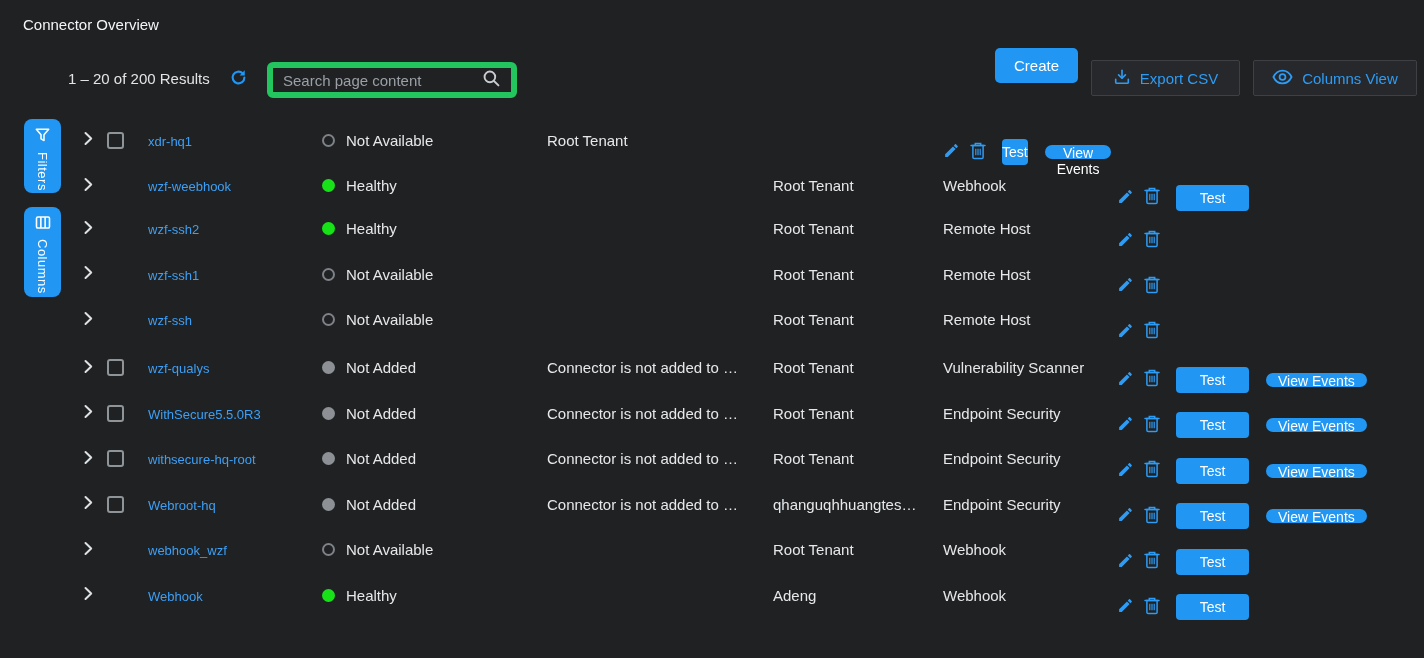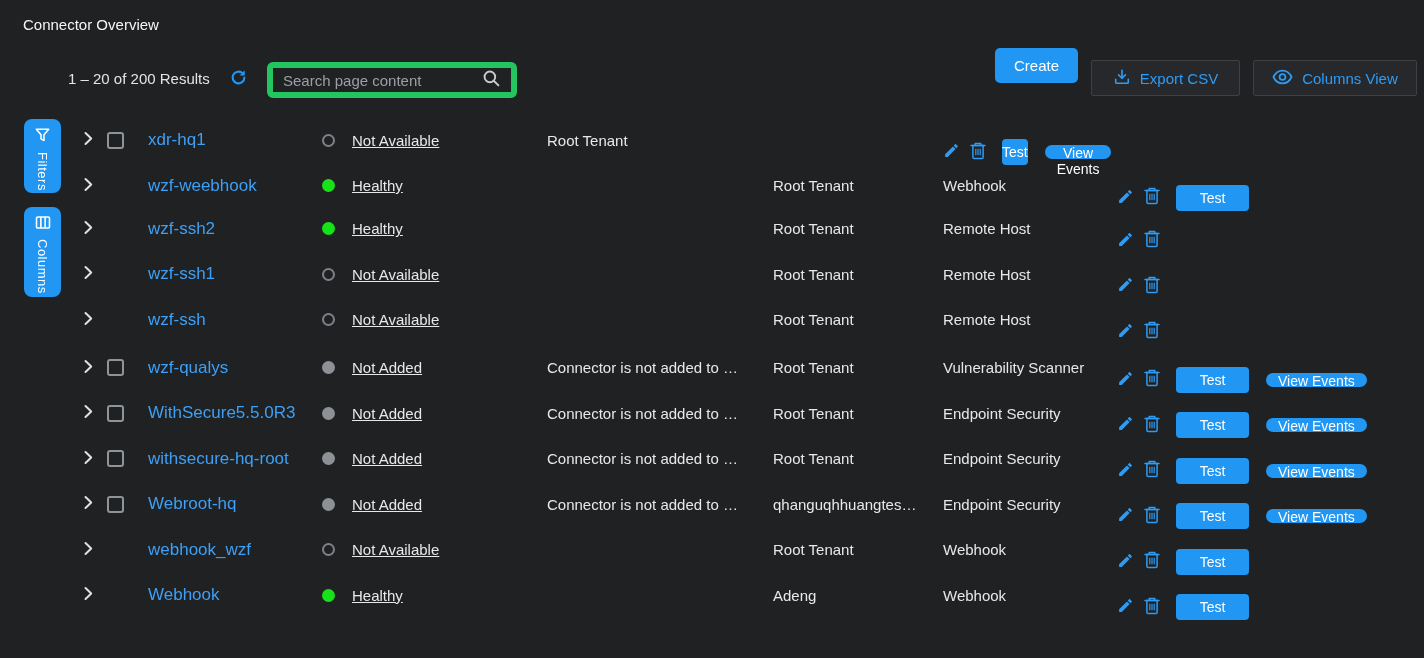--- a/index.html
+++ b/index.html
@@ -72,22 +72,22 @@
   }
   .thead { height:40px; border-bottom:1px solid #5c6064; font-weight:bold; font-size:14px; color:#eceef0; }
   .tbody-row { height:45.5px; font-size:15px; }
   .cell { padding-left:8px; white-space:nowrap; overflow:hidden; text-overflow:ellipsis; }
   .cell-expand { padding-left:16px; display:flex; align-items:center; }
   .cell-check { padding-left:7px; display:flex; align-items:center; }
   .checkbox {
     width:17px; height:17px; border:2px solid #8f9499; border-radius:3px;
     background:transparent; cursor:pointer;
   }
-  .name-link { color:#3da0f6; text-decoration:none; cursor:pointer; font-size:17px; }
-  .cell-status { display:flex; align-items:center; gap:17px;text-decoration:underline; }
+  .name-link { color:#3da0f6; text-decoration:none; cursor:pointer; font-size:13px; }
+  .cell-status { display:flex; align-items:center; gap:11px; }
   .dot { width:13px; height:13px; border-radius:50%; flex:none; }
   .dot.healthy { background:#17e217; }
   .dot.not_added { background:#8d9196; }
   .dot.not_available { background:transparent; border:2px solid #7e8287; }
   .cell-actions { display:flex; align-items:center; padding-left:8px;margin-top:24px; }
   .icon-btn { background:none; border:none; padding:0; cursor:pointer; display:flex; align-items:center; }
   .icon-edit { margin-right:10px; }
   .icon-delete { margin-right:16px; }
   .btn-test {
     width:73px; height:26px; border:none; border-radius:4px;

